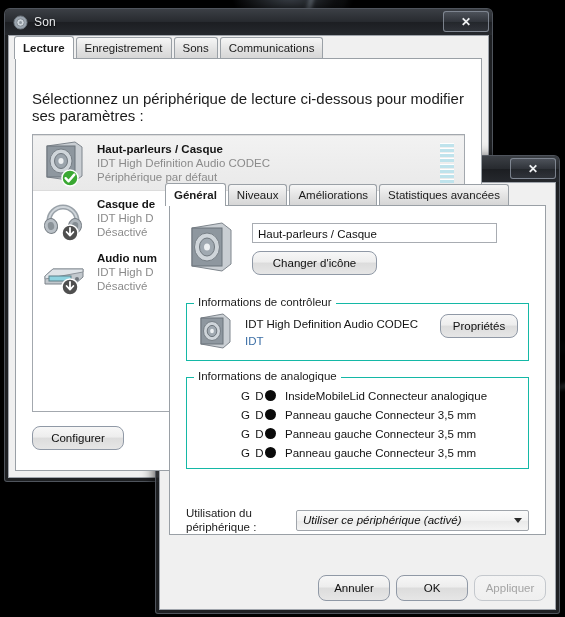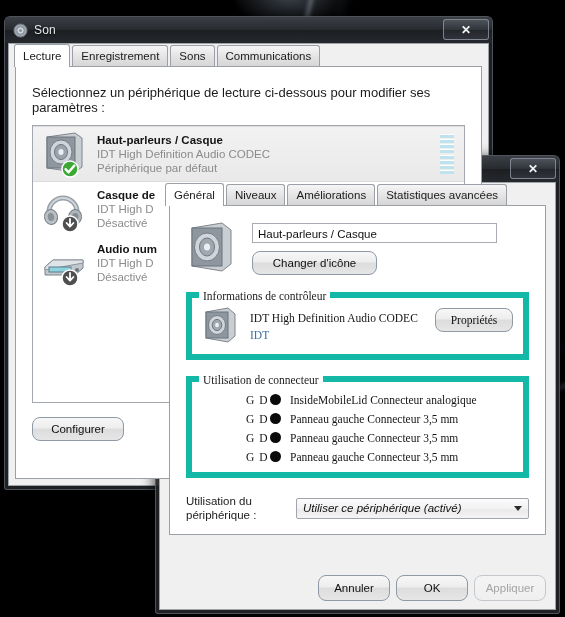--- a/index.html
+++ b/index.html
@@ -136,49 +136,49 @@
     white-space: nowrap;
     position: relative;
   }
   .tab.active {
     background: #ffffff;
     border-color: #9aa0a6;
     padding-top: 4px;
     padding-bottom: 4px;
     margin-bottom: -1px;
     z-index: 4;
-    font-weight: normal;
+    font-weight: bold;
   }
   .tabpanel {
     background: #ffffff;
     border: 1px solid #9aa0a6;
     margin: 0 6px 6px 6px;
     position: relative;
     z-index: 2;
     box-sizing: border-box;
   }
 
   
   #son-window {
     left: 4px;
-    top: 16px;
+    top: 8px;
     width: 489px;
     height: 474px;
   }
   #son-window .client {
     height: calc(100% - 29px);
   }
   #son-panel {
     height: calc(100% - 28px);
     padding: 0;
   }
   .instruction {
-    font-size: 13px;
+    font-size: 15px;
     color: #1b1b1b;
-    padding: 18px 0 10px 16px;
+    padding: 31px 0 10px 16px;
   }
   .devlist {
     margin: 0 16px;
     border: 1px solid #a3a8ae;
     background: #ffffff;
     height: 278px;
     box-sizing: border-box;
     overflow: hidden;
     position: relative;
   }
@@ -288,26 +288,25 @@
     background: #ffffff;
     font-size: 11.5px;
     color: #111;
     padding: 2px 5px;
     box-sizing: border-box;
     line-height: 16px;
     white-space: nowrap;
     overflow: hidden;
   }
   .groupbox {
-    border: 6px solid #14b8a6;
-    margin: 17px 16px 0 16px;
+    border: 1px solid #14b8a6;
+    margin: 28px 16px 0 16px;
     padding: 8px 10px 10px 10px;
     position: relative;
     background: transparent;
-    font-family: Liberation Serif, serif;
   }
   .group-title {
     position: absolute;
     top: -8px;
     left: 7px;
     background: #ffffff;
     padding: 0 4px;
     font-size: 11.5px;
     color: #1b1b1b;
     white-space: nowrap;
@@ -332,21 +331,21 @@
   .jack-dot {
     width: 11px; height: 11px;
     border-radius: 50%;
     background: #0a0a0a;
     flex: 0 0 auto;
     margin-right: 9px;
   }
   .usage-row {
     position: absolute;
     left: 16px;
-    bottom: 12px;
+    bottom: 0;
     display: flex;
     align-items: center;
     width: calc(100% - 32px);
   }
   .usage-label {
     font-size: 11.5px;
     color: #1b1b1b;
     line-height: 14px;
     width: 110px;
     flex: 0 0 auto;
@@ -562,21 +561,21 @@
             </span>
             <div class="ctrl-text">
               <div class="ctrl-name">IDT High Definition Audio CODEC</div>
               <div class="ctrl-vendor">IDT</div>
             </div>
             <span class="btn" style="width:78px;margin-top:2px;flex:0 0 auto;">Propriétés</span>
           </div>
         </div>
 
         <div class="groupbox" style="margin-top:16px;padding-bottom:6px;">
-          <span class="group-title">Utilisation de connecteur</span>
+          <span class="group-title">Informations de analogique</span>
           <div class="jack-row">
             <span class="gd">G D</span>
             <span class="jack-dot"></span>
             <span>InsideMobileLid Connecteur analogique</span>
           </div>
           <div class="jack-row">
             <span class="gd">G D</span>
             <span class="jack-dot"></span>
             <span>Panneau gauche Connecteur 3,5 mm</span>
           </div>

